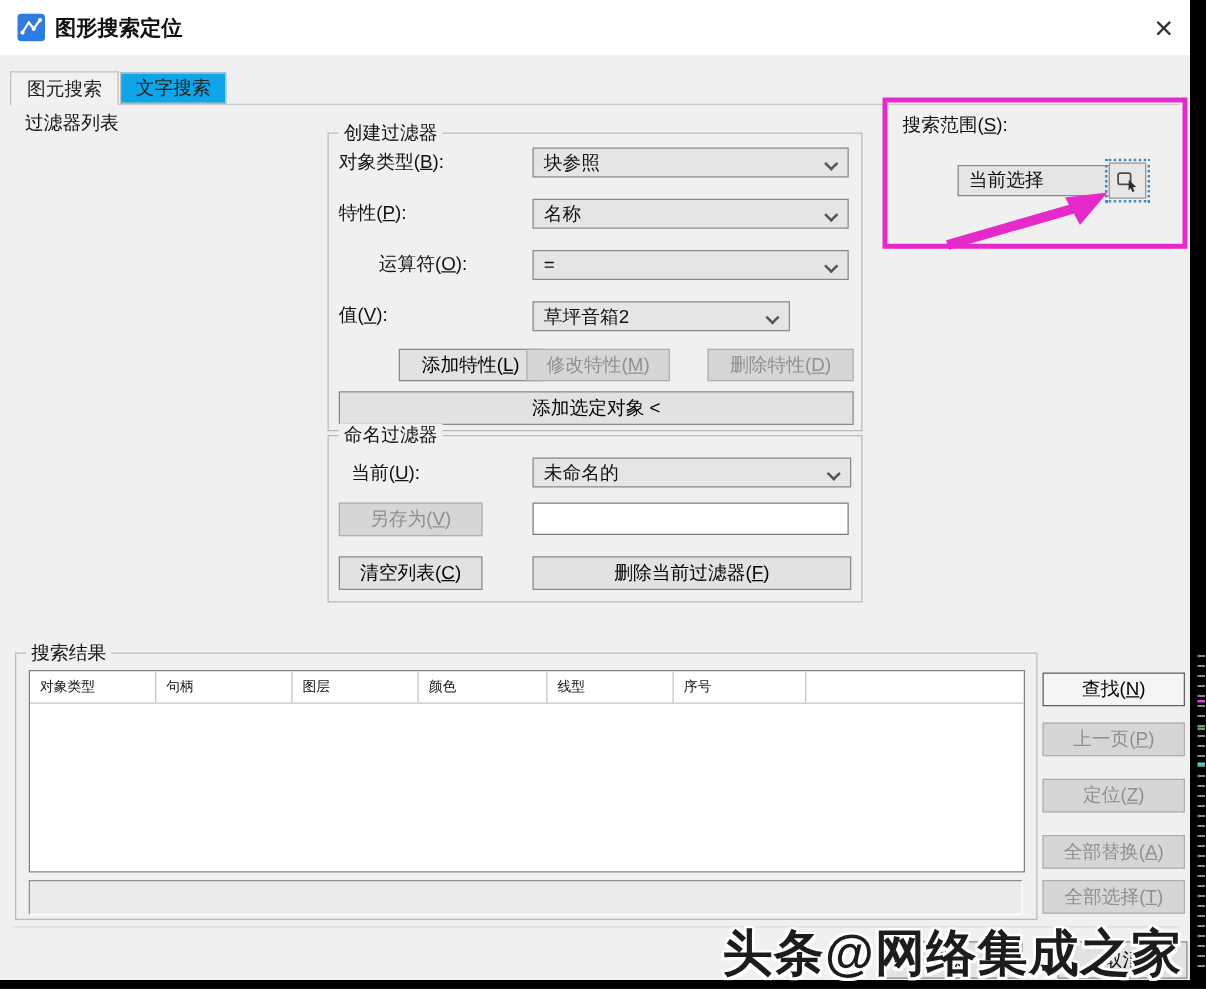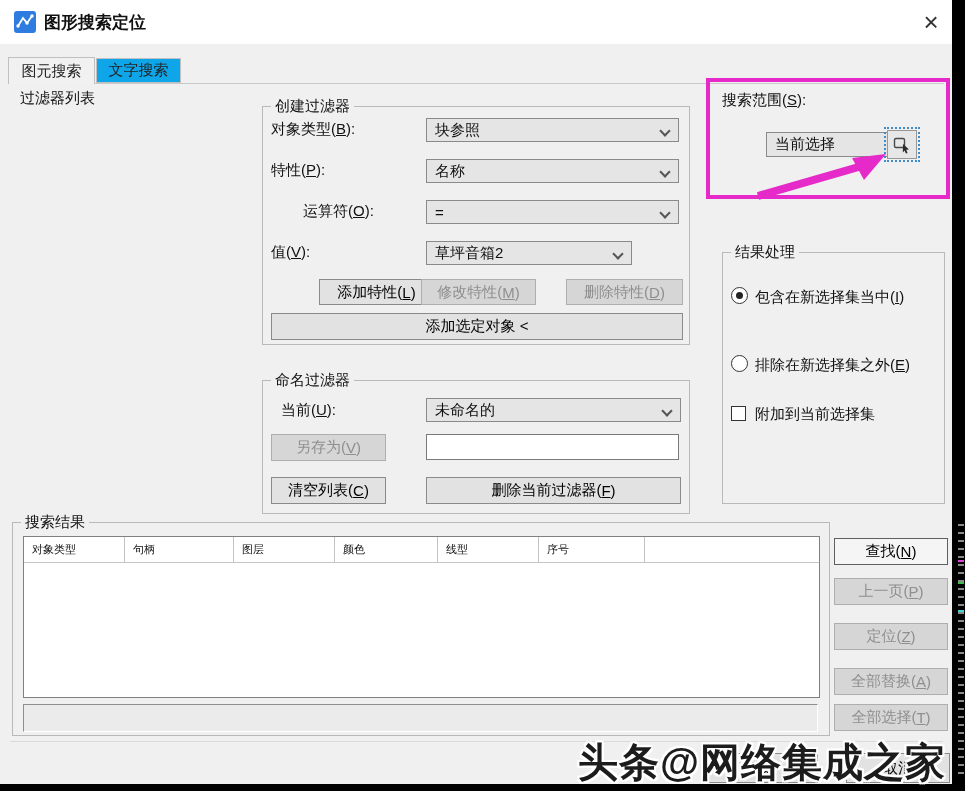--- a/index.html
+++ b/index.html
@@ -143,21 +143,21 @@
         <span>草坪音箱2</span>
         <i class="chev"></i>
       </div>
 
       <div class="btn" style="left:8px; top:172px; width:115px; height:26px;margin-left:48px;">添加特性(<u>L</u>)</div>
       <div class="btn disabled" style="left:158px; top:172px; width:115px; height:26px;">修改特性(<u>M</u>)</div>
       <div class="btn disabled" style="left:303px; top:172px; width:117px; height:26px;">删除特性(<u>D</u>)</div>
       <div class="btn" style="left:8px; top:206px; width:412px; height:27px;">添加选定对象 &lt;</div>
     </div>
 
-    <div class="group" style="left:262px; top:380px; width:428px; height:134px;">
+    <div class="group" style="left:262px; top:348px; width:428px; height:134px;">
       <div class="group-label">命名过滤器</div>
 
       <div class="lbl" style="left:18px; top:20px; position:absolute;">当前(<u>U</u>):</div>
       <div class="combo" style="left:163px; top:17px; width:255px;">
         <span>未命名的</span>
         <i class="chev"></i>
       </div>
 
       <div class="btn disabled" style="left:8px; top:53px; width:115px; height:27px;">另存为(<u>V</u>)</div>
       <input class="text-input" style="left: 163px; top: 53px; width: 253px; height: 26px;" value="">
@@ -173,32 +173,20 @@
     </div>
     <div class="pick-btn-wrap">
       <div class="pick-btn">
         <svg width="20" height="20" viewBox="0 0 20 20">
           <rect x="2.5" y="3.5" width="10" height="9" rx="1.5" fill="none" stroke="#4a4a4a" stroke-width="1.4"></rect>
           <polygon points="11,9 17,14.5 14.2,14.8 15.6,18 13.9,18.6 12.6,15.4 10.8,17.4" fill="#2b2b2b"></polygon>
         </svg>
       </div>
     </div>
 
-    <div class="group" style="left:722px; top:252px; width:223px; height:252px;">
-      <div class="group-label">结果处理</div>
-
-      <div class="radio checked" style="left:8px; top:34px;"></div>
-      <div class="lbl" style="left:32px; top:35px; position:absolute;">包含在新选择集当中(<u>I</u>)</div>
-
-      <div class="radio" style="left:8px; top:102px;"></div>
-      <div class="lbl" style="left:32px; top:103px; position:absolute;">排除在新选择集之外(<u>E</u>)</div>
-
-      <div class="checkbox" style="left:8px; top:153px;"></div>
-      <div class="lbl" style="left:32px; top:152px; position:absolute;">附加到当前选择集</div>
-    </div>
 
     <div class="group" style="left:12px; top:522px; width:818px; height:214px;">
       <div class="group-label">搜索结果</div>
       <div class="results-table">
         <div class="thead">
           <div class="th" style="width:101px;">对象类型</div>
           <div class="th" style="width:109px;">句柄</div>
           <div class="th" style="width:101px;">图层</div>
           <div class="th" style="width:103px;">颜色</div>
           <div class="th" style="width:101px;">线型</div>

